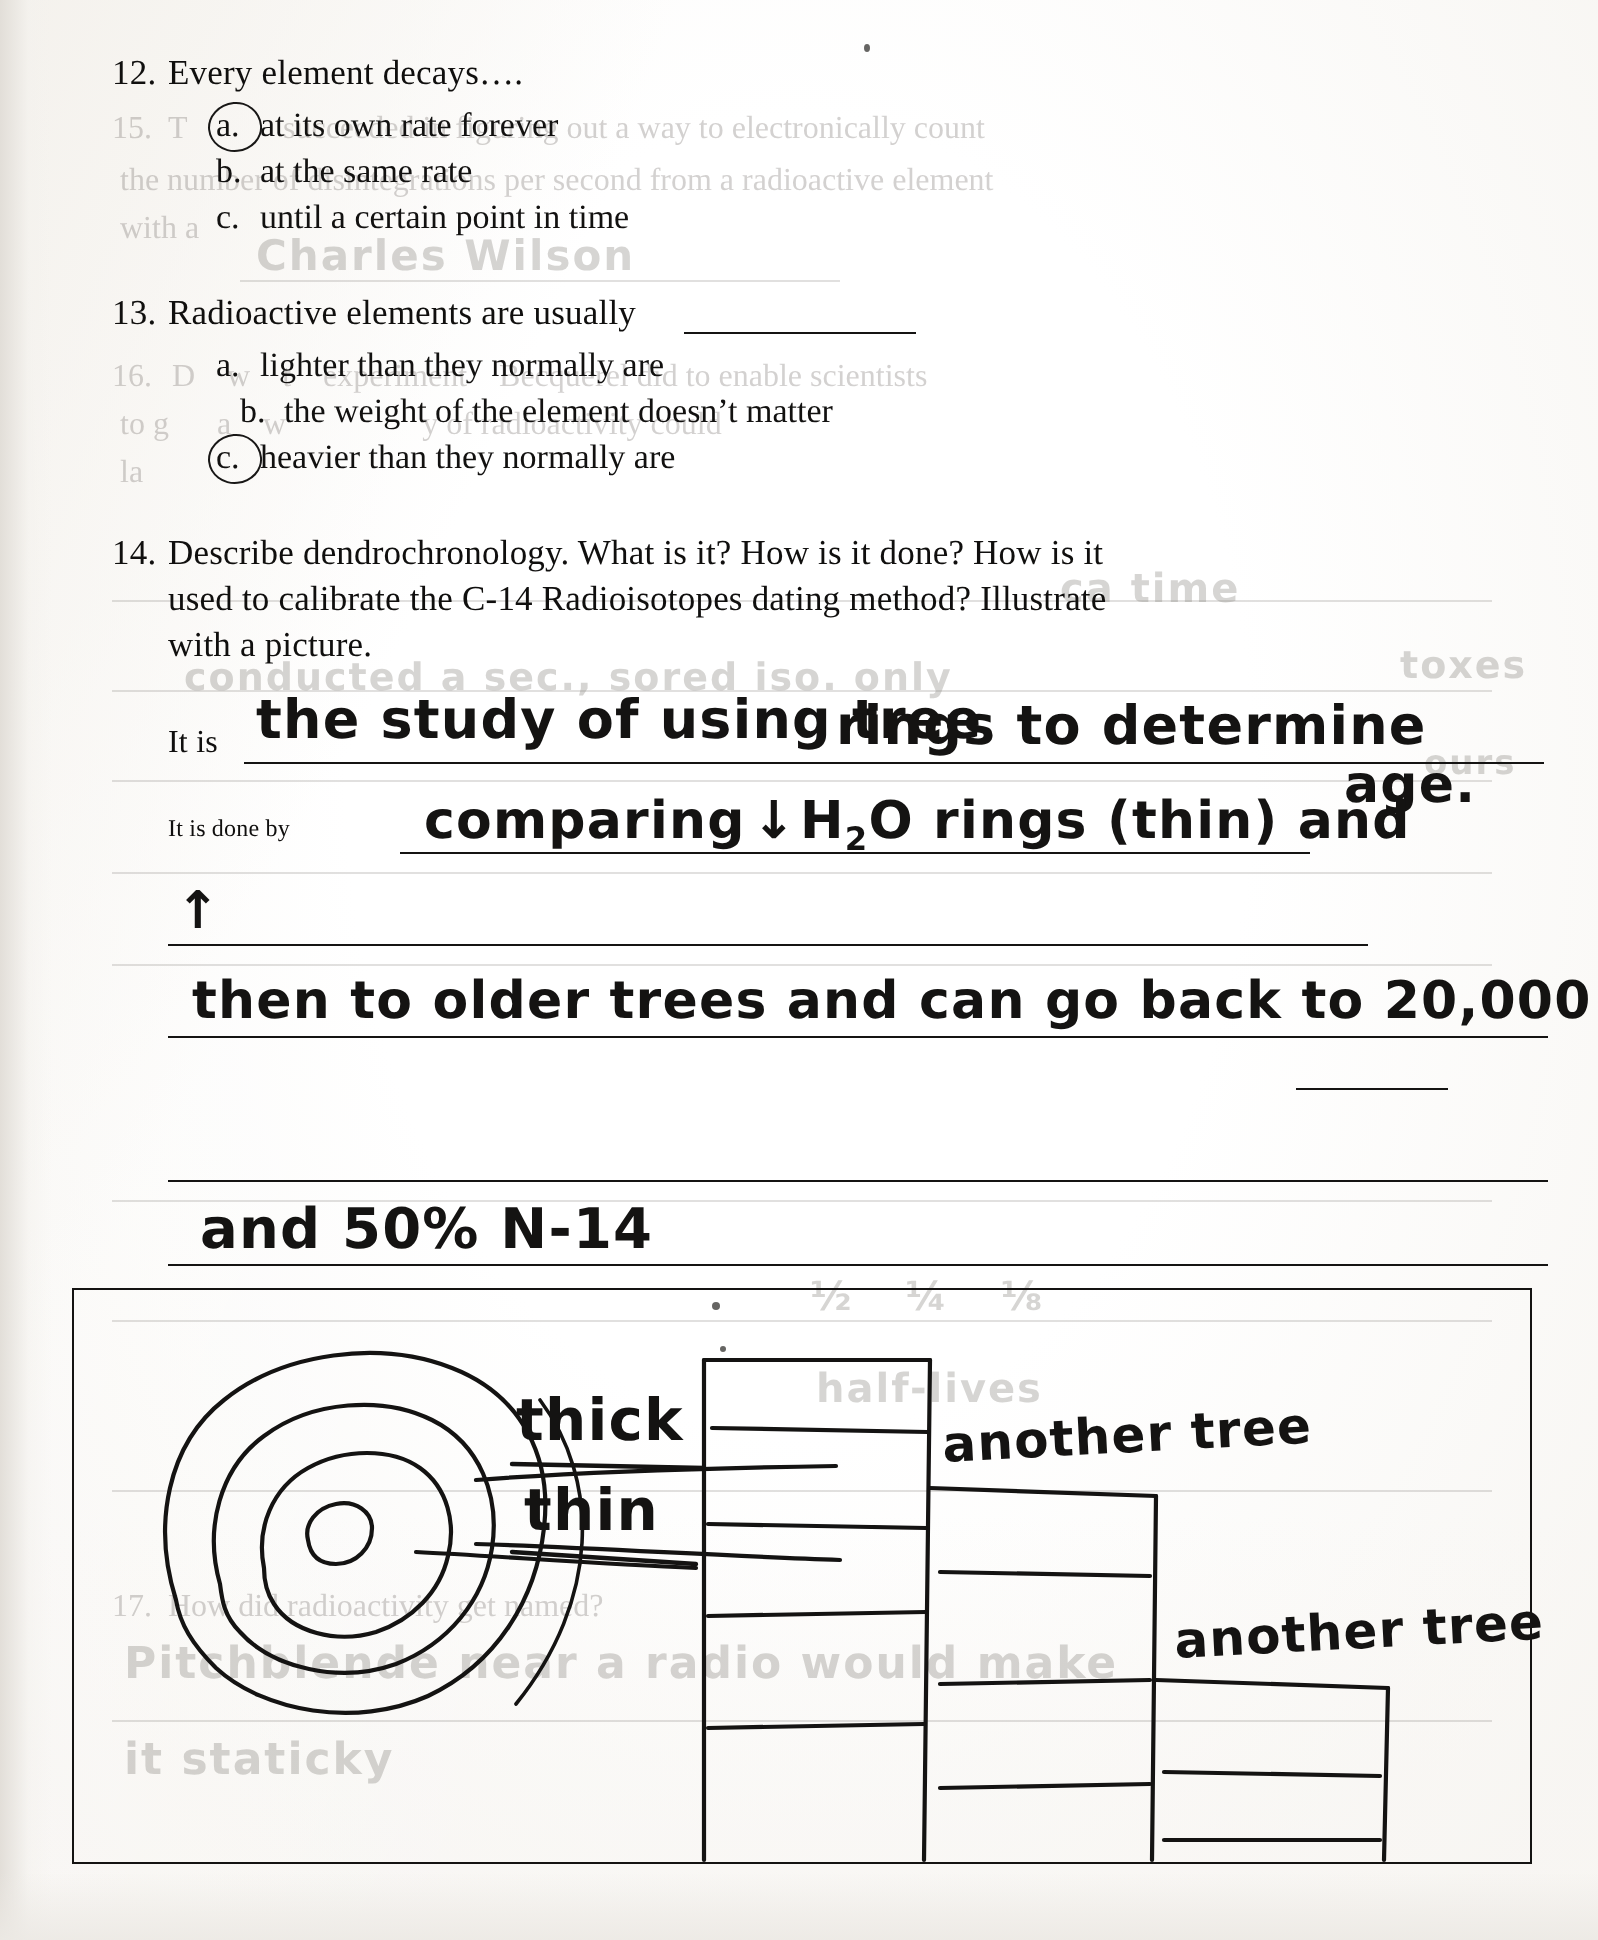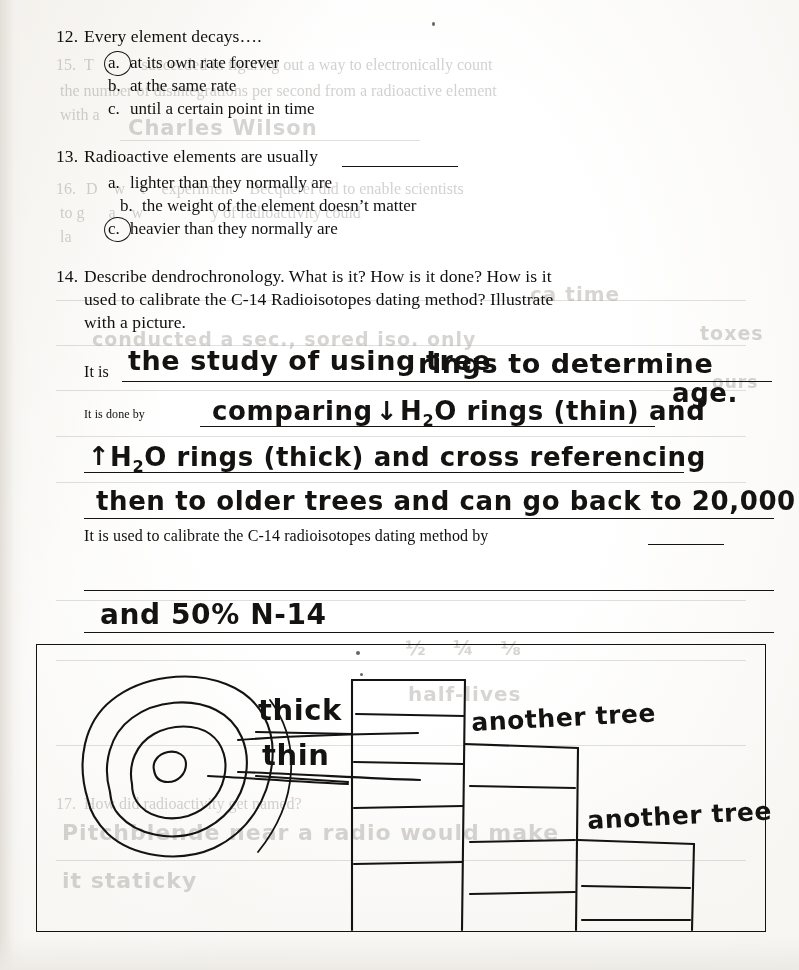--- a/index.html
+++ b/index.html
@@ -226,26 +226,24 @@
   <div class="hand" style="left:672px; top:378px; font-size:26px;">age.</div>
 
   <div class="q-line" style="position:absolute; left:84px; top:408px; font-size:12px;">It is done by</div>
   <div class="blank" style="left:200px; top:426px; width:455px;"></div>
   <div class="hand" style="left:212px; top:396px; font-size:26px;">comparing</div>
   <div class="hand arw" style="left:376px; top:396px; font-size:26px;">↓</div>
   <div class="hand" style="left:400px; top:396px; font-size:26px;"><span>H</span><sub>2</sub><span>O rings (thin) and</span></div>
 
   <div class="blank" style="left:84px; top:472px; width:600px;"></div>
   <div class="hand arw" style="left:88px; top:441px; font-size:26px;">↑</div>
-  <div class="hand" style="left:110px; top:442px; font-size:26px;"><span>H</span><sub>2</sub><span>O rings (thick) and cross referencing</span></div>
 
   <div class="blank" style="left:84px; top:518px; width:690px;"></div>
   <div class="hand" style="left:96px; top:486px; font-size:26px;">then to older trees and can go back to 20,000 yrs.</div>
 
-  <div class="q-line" style="position:absolute; left:84px; top:528px; font-size:16px;">It is used to calibrate the C-14 radioisotopes dating method by</div>
   <div class="blank thin" style="left:648px; top:544px; width:76px;"></div>
   <div class="blank" style="left:84px; top:590px; width:690px;"></div>
 
   <div class="blank" style="left:84px; top:632px; width:690px;"></div>
   <div class="hand" style="left:100px; top:598px; font-size:28px;">and 50% N-14</div>
 
   <div class="draw-box" style="left:36px; top:644px; width:728px; height:286px;"></div>
 
   <svg class="svg-layer" width="799" height="970" viewBox="0 0 799 970">
     <g fill="none" stroke="#141312" stroke-width="2.1" stroke-linecap="round" stroke-linejoin="round">

